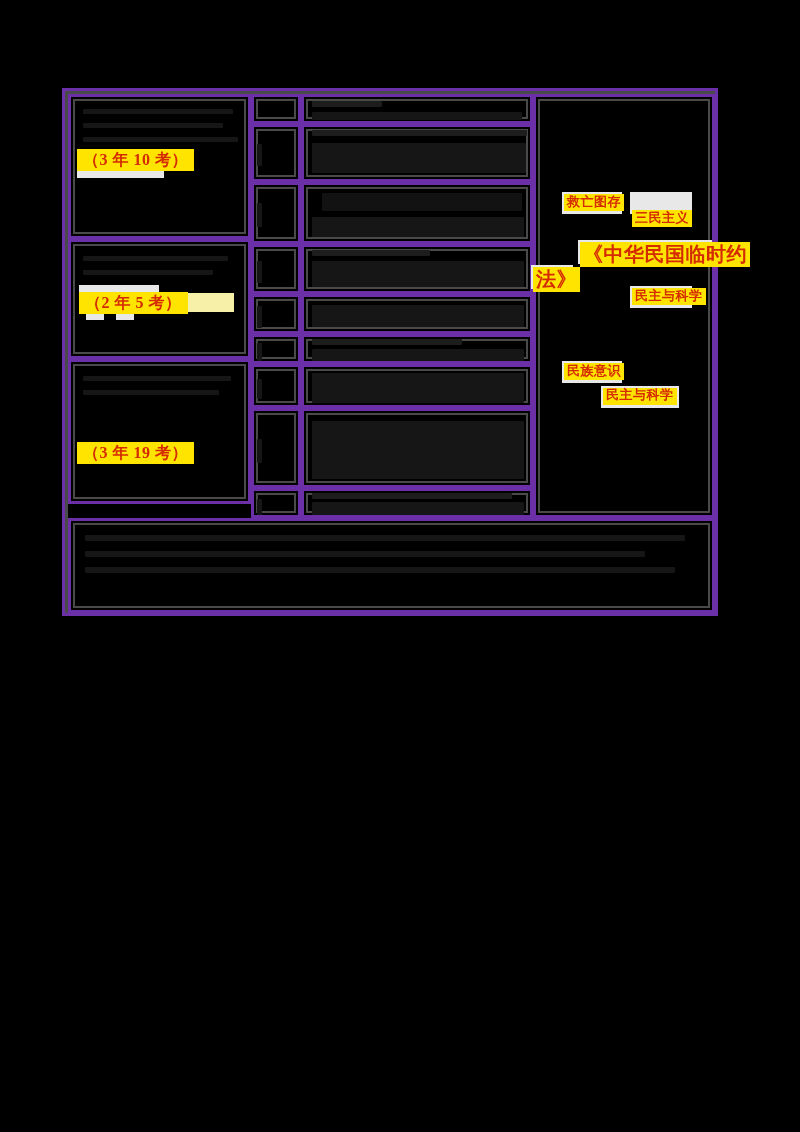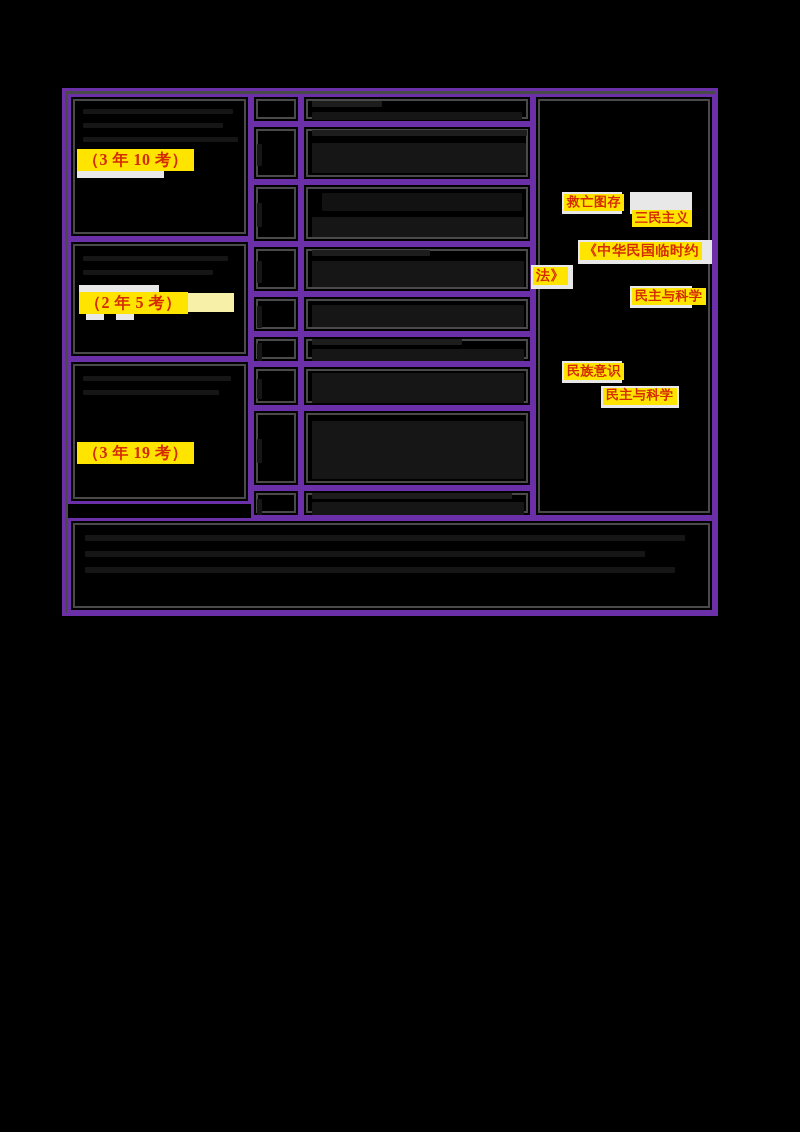--- a/index.html
+++ b/index.html
@@ -42,21 +42,21 @@
     font-weight:bold;
     font-family:"Liberation Serif","DejaVu Serif",serif;
     white-space:nowrap;
     line-height:1.15;
     letter-spacing:.5px;
   }
   .chip.y   {background:#ffe400;}
   .chip.pale{background:#f6f0a8;}
   .chip.badge{font-size:16px;padding:2px 6px;}
   .chip.term {font-size:13px;padding:1px 3px;}
-  .chip.term.big{font-size:14px;}
+  .chip.term.big{font-size:20px;}
 
   .whitewash{position:absolute;background:#e8e8e8;}
 </style>
 </head>
 <body>
 
 <div class="page">
 
   <div class="table-frame">
     <div class="inner-gap"></div>

